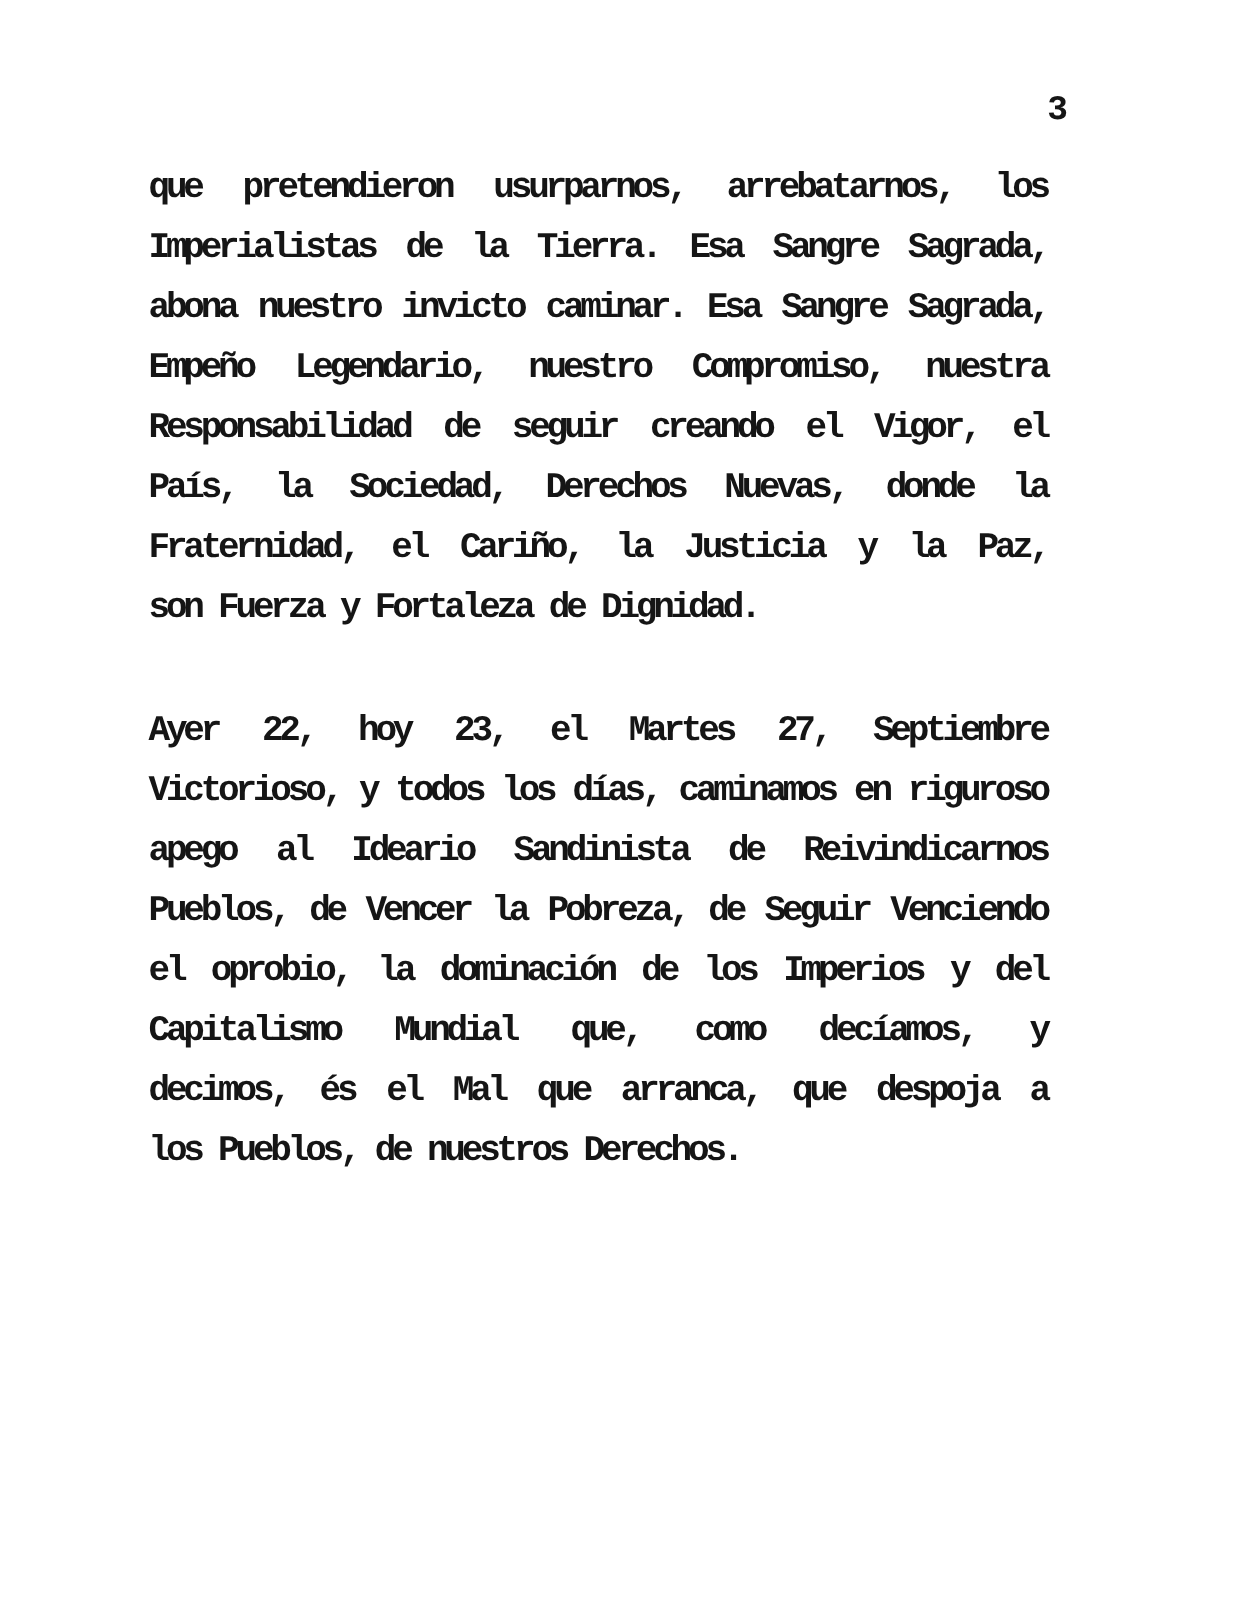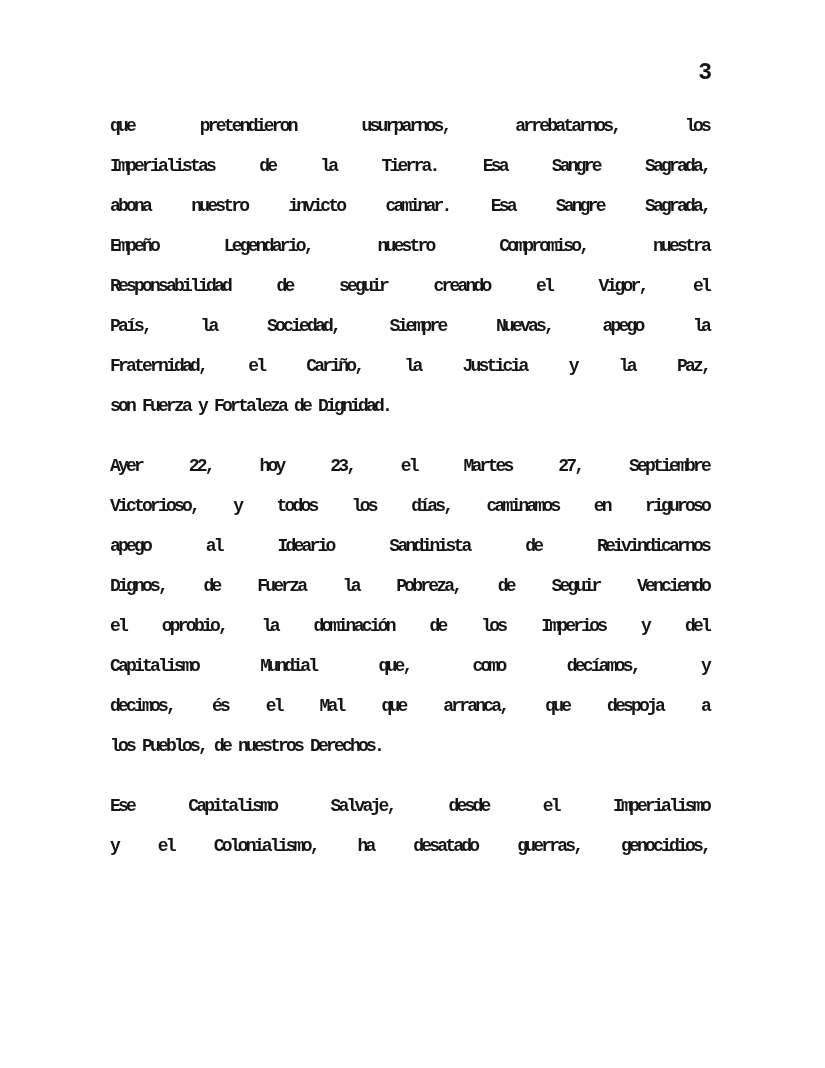--- a/index.html
+++ b/index.html
@@ -23,27 +23,27 @@
     left: 113px;
     width: 599px;
     text-align: right;
     font-size: 23px;
     line-height: 26px;
     letter-spacing: 0;
   }
   .content {
     position: absolute;
     top: 106px;
-    left: 110px;
+    left: 99px;
     width: 599px;
-    font-size: 18px;
+    font-size: 24px;
     letter-spacing: -2.8px;
   }
   .para { margin: 0; }
-  .para + .para { margin-top: 20px; }
+  .para + .para { margin-top: 42px; }
   .line {
     height: 40px;
     line-height: 40px;
     text-align: justify;
     text-align-last: justify;
     text-justify: inter-word;
     white-space: normal;
   }
   .line.last {
     text-align: right;
@@ -58,35 +58,31 @@
   <div class="page-number">3</div>
 
   <div class="content">
 
     <div class="para">
       <div class="line">que pretendieron usurparnos, arrebatarnos, los</div>
       <div class="line">Imperialistas de la Tierra. Esa Sangre Sagrada,</div>
       <div class="line">abona nuestro invicto caminar. Esa Sangre Sagrada,</div>
       <div class="line">Empeño Legendario, nuestro Compromiso, nuestra</div>
       <div class="line">Responsabilidad de seguir creando el Vigor, el</div>
-      <div class="line">País, la Sociedad, Siempre Nuevas, apego la</div>
+      <div class="line">País, la Sociedad, Derechos Nuevas, donde la</div>
       <div class="line">Fraternidad, el Cariño, la Justicia y la Paz,</div>
       <div class="line last">son Fuerza y Fortaleza de Dignidad.</div>
     </div>
 
     <div class="para">
       <div class="line">Ayer 22, hoy 23, el Martes 27, Septiembre</div>
       <div class="line">Victorioso, y todos los días, caminamos en riguroso</div>
       <div class="line">apego al Ideario Sandinista de Reivindicarnos</div>
-      <div class="line">Dignos, de Fuerza la Pobreza, de Seguir Venciendo</div>
+      <div class="line">Pueblos, de Vencer la Pobreza, de Seguir Venciendo</div>
       <div class="line">el oprobio, la dominación de los Imperios y del</div>
       <div class="line">Capitalismo Mundial que, como decíamos, y</div>
       <div class="line">decimos, és el Mal que arranca, que despoja a</div>
       <div class="line last">los Pueblos, de nuestros Derechos.</div>
     </div>
 
-    <div class="para">
-      <div class="line">Ese Capitalismo Salvaje, desde el Imperialismo</div>
-      <div class="line">y el Colonialismo, ha desatado guerras, genocidios,</div>
-    </div>
 
   </div>
 </div>
 
 </body></html>

